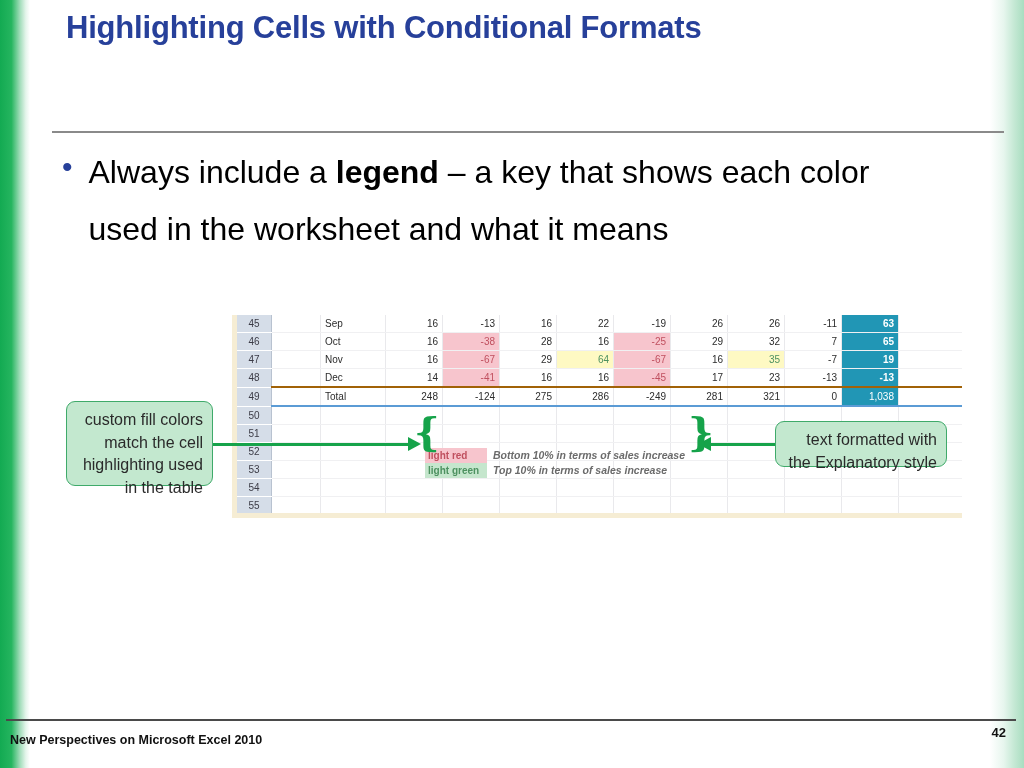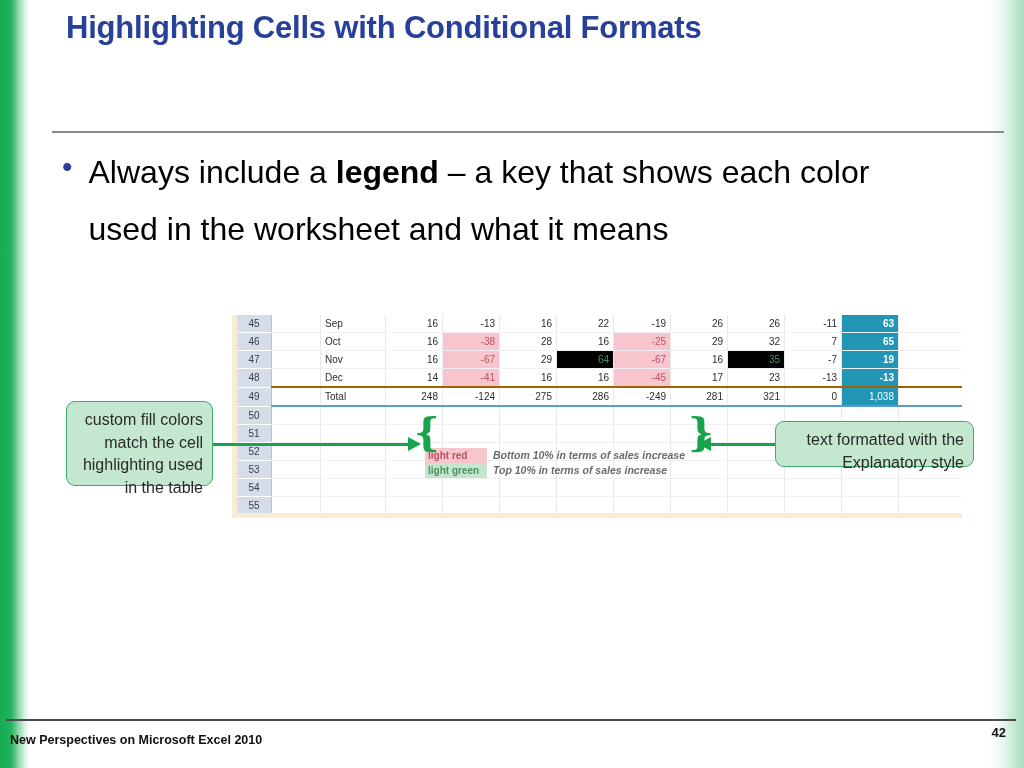--- a/index.html
+++ b/index.html
@@ -106,21 +106,21 @@
     font-size: 10px;
     border-right: 1px solid #b8c2d0 !important;
     border-bottom: 1px solid #ffffff !important;
   }
   .gap { width: 40px; }
   .lbl { width: 56px; text-align: left; margin-left: 28px; }
   .num { text-align: right; }
   .tail { width: 55px; border-right: none !important; }
   .bold { font-weight: bold; }
   .fill-red   { background: #f7c5cd; color: #c0505f; }
-  .fill-green { background: #000000; color: #4d9160; }
+  .fill-green { background: #fef9c3; color: #4d9160; }
   .fill-teal  { background: #2196b5; color: #ffffff; font-weight: bold; }
   .totalrow td {
     border-top: 2px solid #a16207;
     border-bottom: 2px solid #5b9bd5;
     font-weight: normal;
   }
   .totalrow td.rowhdr { border-top: none; border-bottom: 1px solid #fff; font-weight: normal; }
   .emptyrow td { border-right: 1px solid #e9e9ec; }
 
   
@@ -183,21 +183,21 @@
     box-sizing: border-box;
     z-index: 8;
     text-align: right;
   }
   .callout-left {
     left: 66px; top: 401px;
     width: 147px; height: 85px;
   }
   .callout-right {
     left: 775px; top: 421px;
-    width: 199px; height: 46px;
+    width: 172px; height: 46px;
   }
 
   
   .conn {
     position: absolute;
     background: #16a34a;
     height: 3px;
     z-index: 5;
   }
   .conn-left  { left: 212px; top: 443px; width: 205px; }

